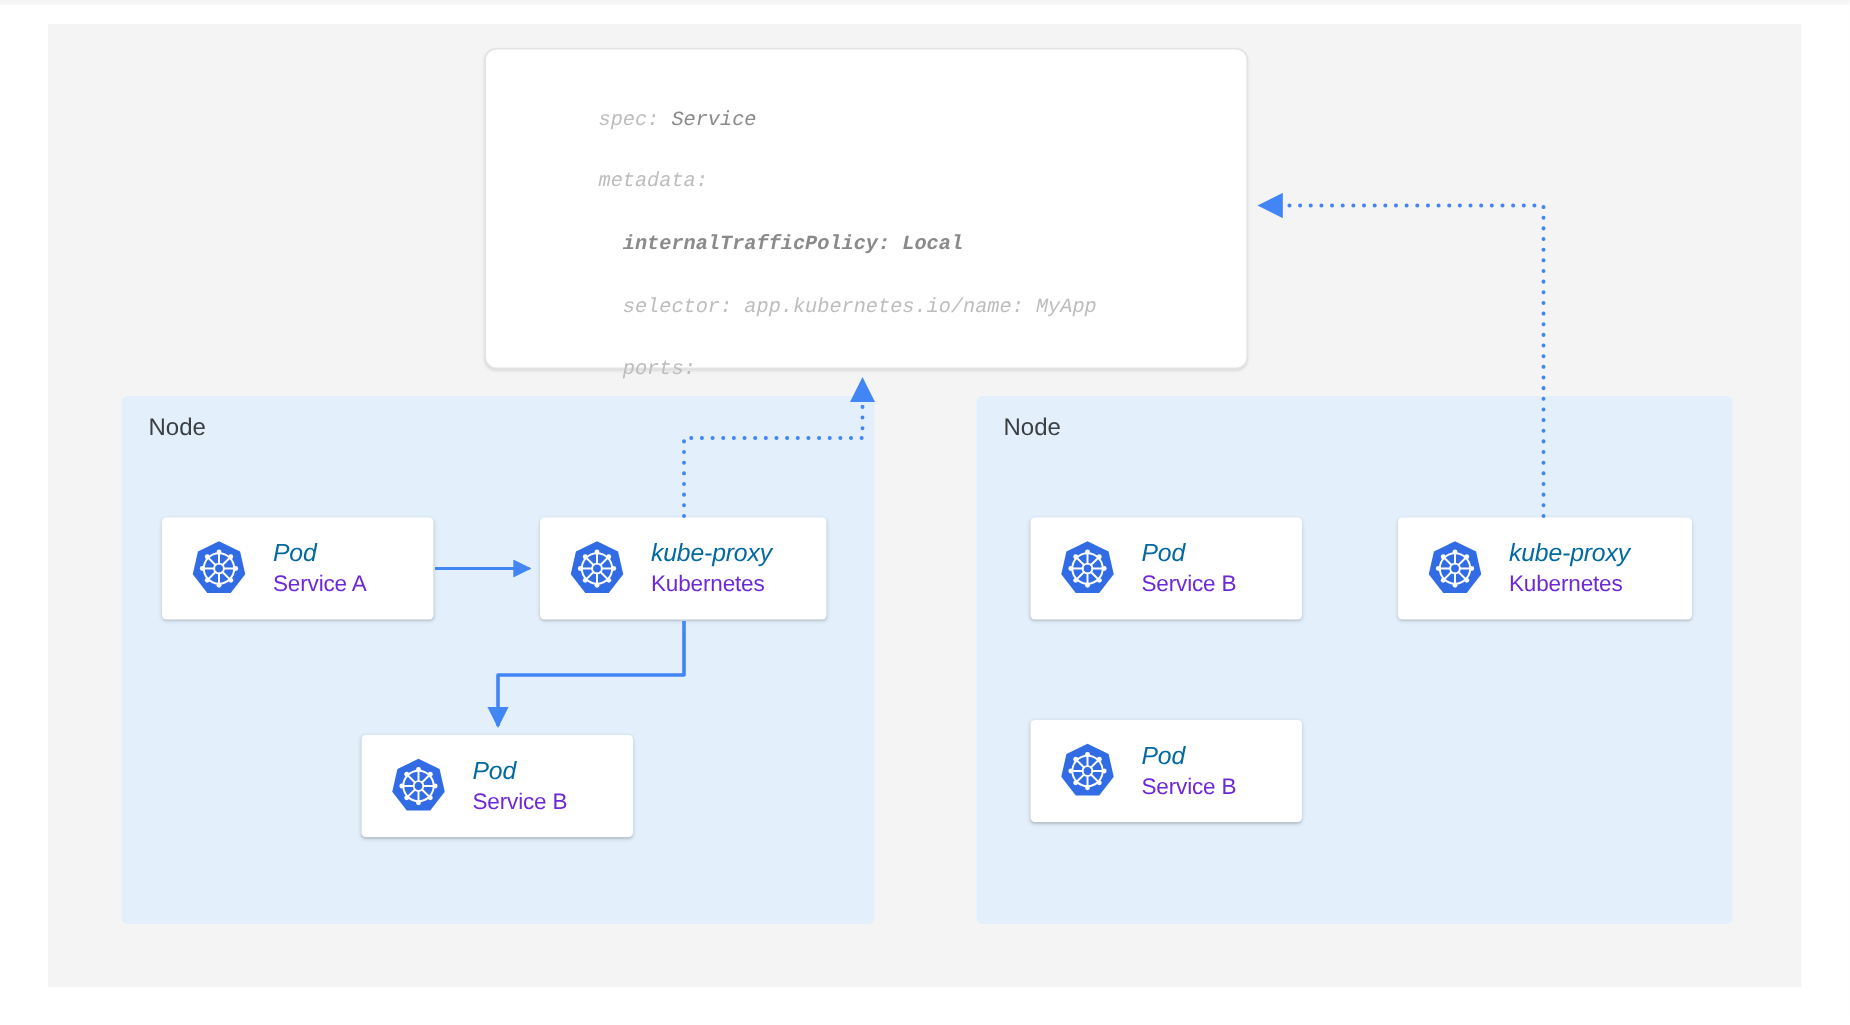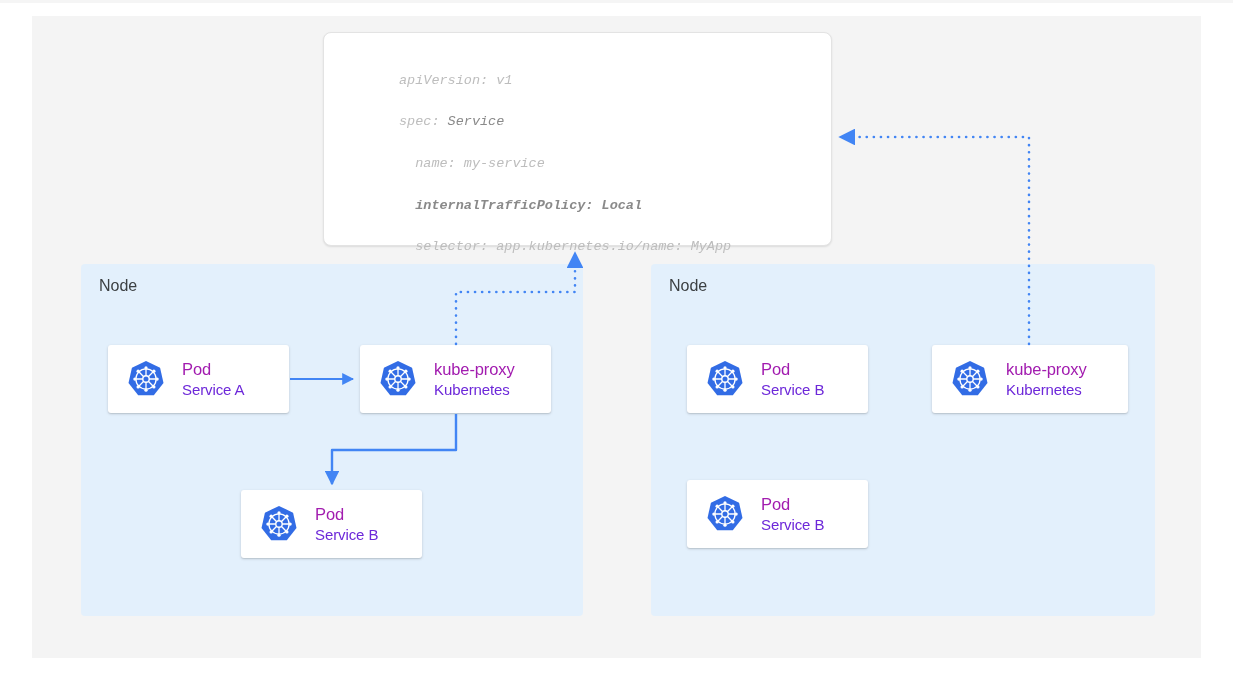--- a/index.html
+++ b/index.html
@@ -96,23 +96,24 @@
     display: block;
   }
   .card-text {
     display: flex;
     flex-direction: column;
     justify-content: center;
     line-height: 1.28;
   }
   .card-title {
     font-size: 16.5px;
-    color: #a21caf;
+    color: #0369a1;
     font-family: "Liberation Sans", sans-serif;
     letter-spacing: -0.1px;
+    font-style: italic;
   }
   .card-sub {
     font-size: 15px;
     color: #6d28d9;
     font-family: "Liberation Sans", sans-serif;
     letter-spacing: -0.1px;
   }
 
   
   #card-pod-a        { left: 108px; top: 345px; width: 181px; height: 68px; }
@@ -134,23 +135,22 @@
 <body>
 
 <div id="root">
 
   <div class="top-strip"></div>
 
   <div class="canvas"></div>
 
   <div class="yaml-card">
     <div class="yaml-body">
-<div class="yaml-line">apiVersion: v1</div>
 <div class="yaml-line"><span>spec: </span><span class="yaml-em">Service</span></div>
-<div class="yaml-line">  name: my-service</div>
+<div class="yaml-line">metadata:</div>
 <div class="yaml-line bold">  internalTrafficPolicy: Local</div>
 <div class="yaml-line">  selector: app.kubernetes.io/name: MyApp</div>
 <div class="yaml-line">  ports:</div>
 <div class="yaml-line">  - protocol: TCP</div>
 <div class="yaml-line">    port: 80</div>
 <div class="yaml-line">    targetPort: 9376</div>
     </div>
   </div>
 
   <div class="node" id="node-left">

